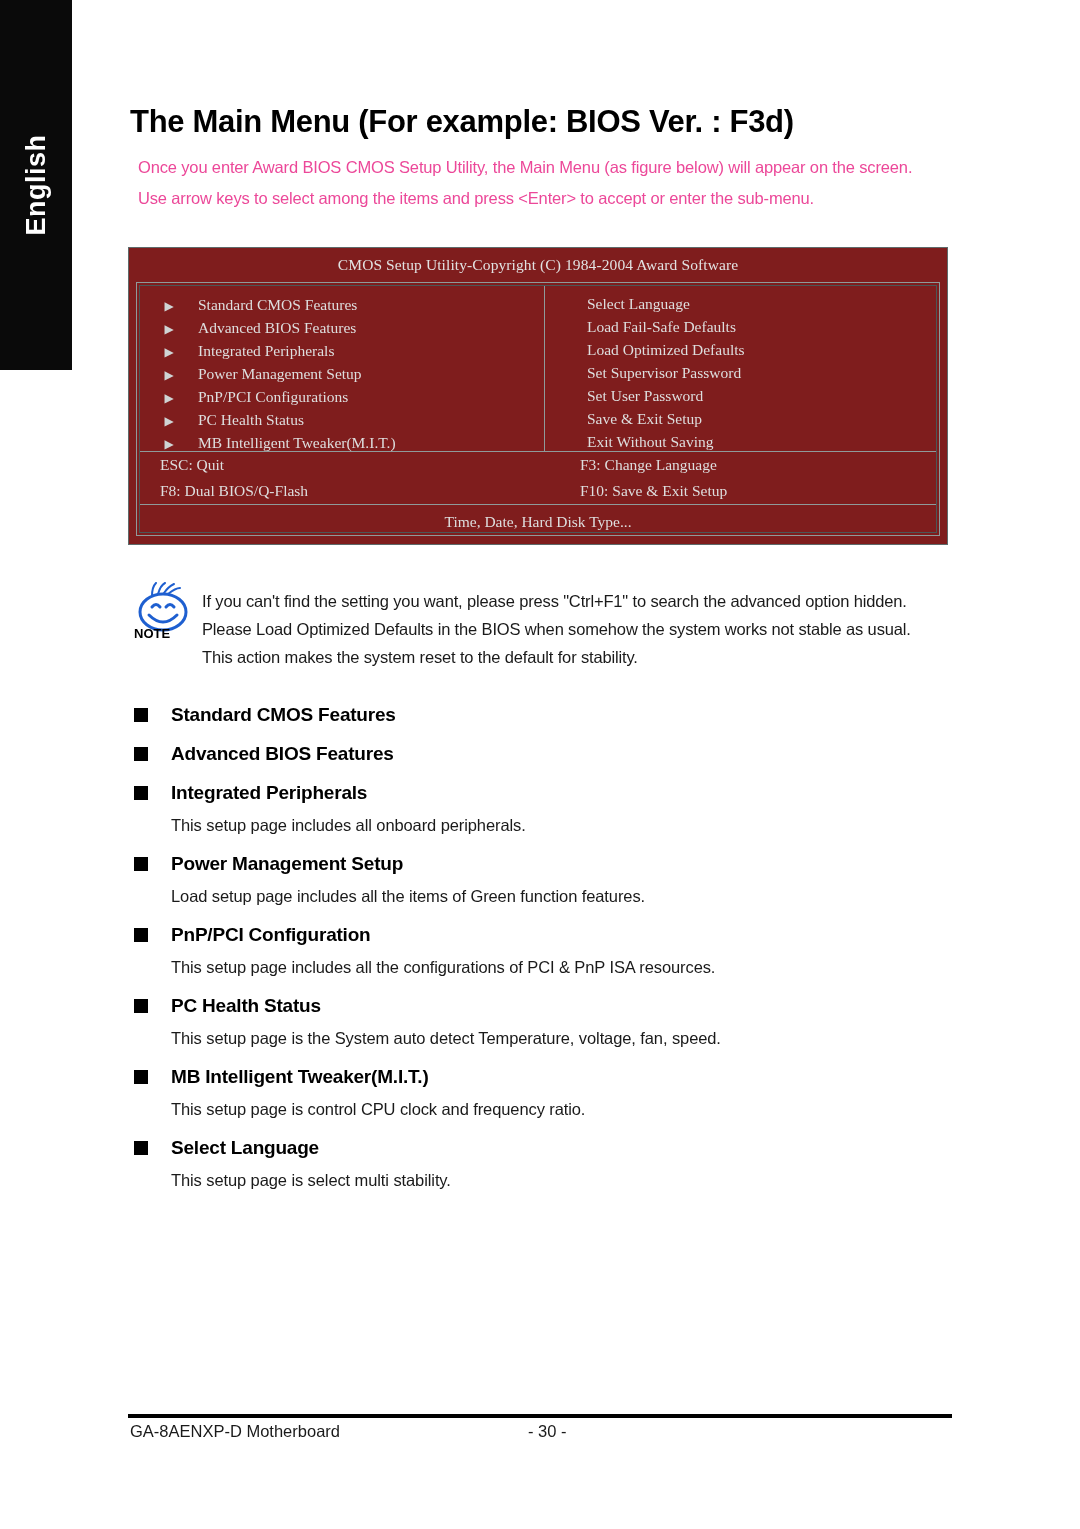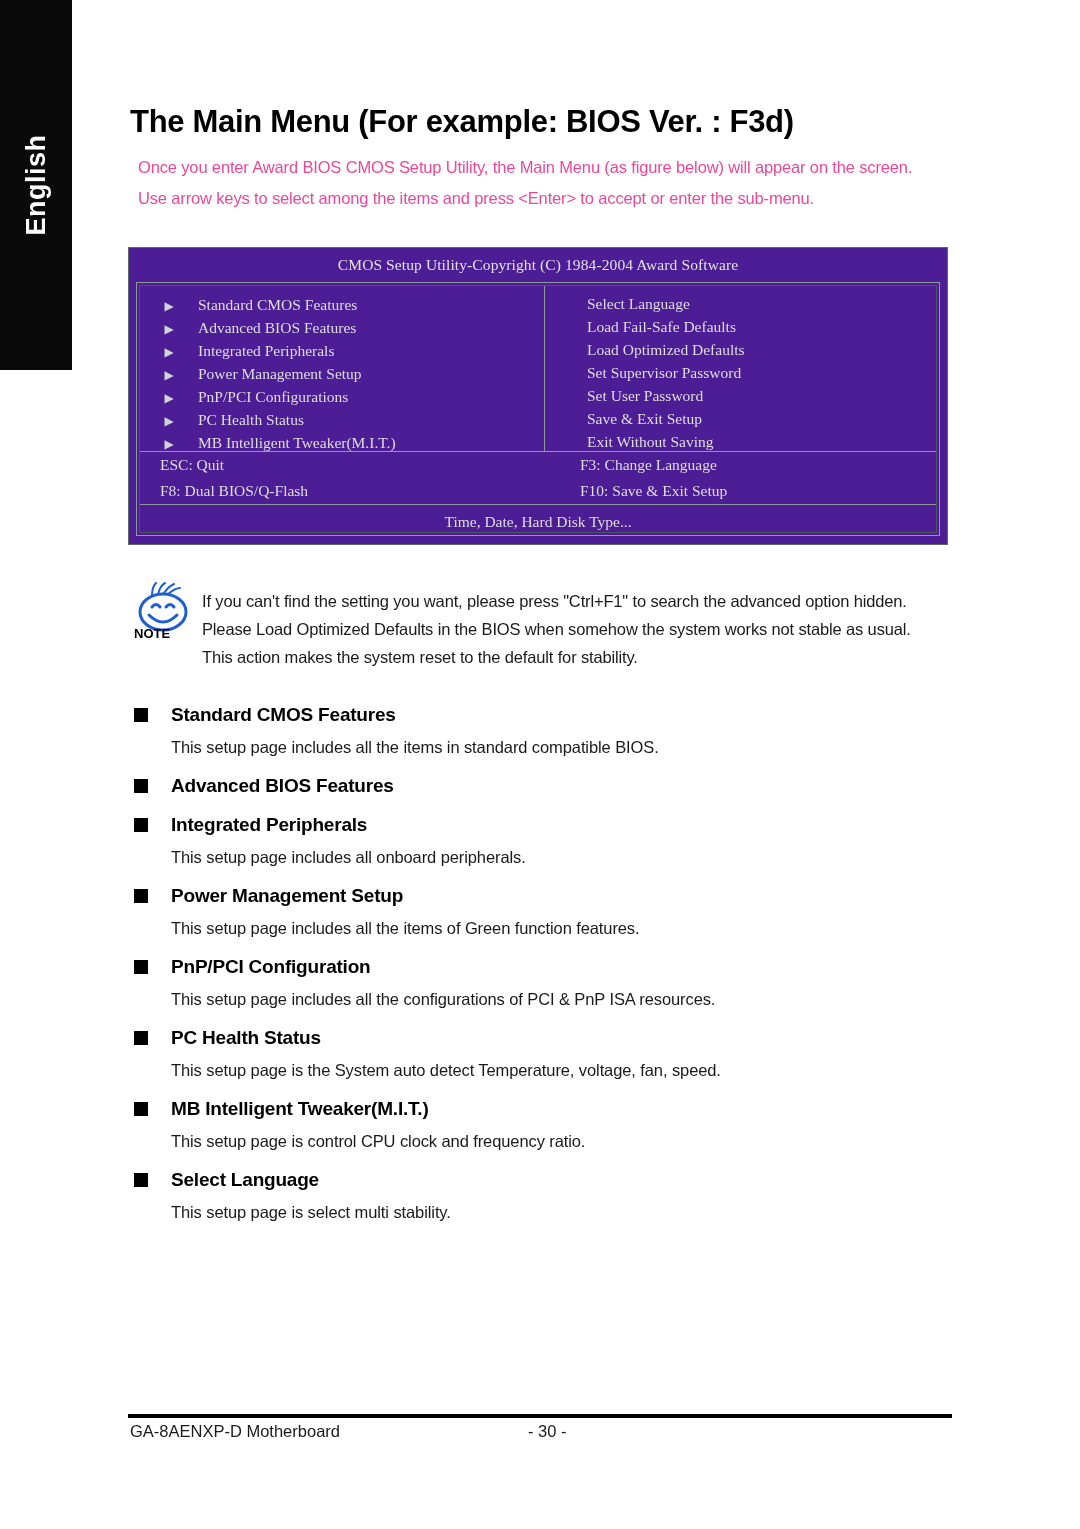--- a/index.html
+++ b/index.html
@@ -72,21 +72,21 @@
   }
   .intro p { margin: 0; }
 
   
   .bios {
     position: absolute;
     left: 0px;
     top: 247px;
     width: 820px;
     height: 298px;
-    background: #4c1d95;
+    background: #7f1d1d;
     border: 1px solid #5e6a6a;
     box-sizing: border-box;
     font-family: "Liberation Serif", serif;
     color: #d6d6d6;
   }
   .bios-title {
     text-align: center;
     font-size: 15.5px;
     padding-top: 8px;
     padding-bottom: 7px;
@@ -378,21 +378,20 @@
     </div>
   </div>
 
   <div class="sections">
 
     <div class="section">
       <div class="section-head">
         <span class="sq-bullet"></span>
         <span class="section-title">Standard CMOS Features</span>
       </div>
-      <div class="section-body">This setup page includes all the items in standard compatible BIOS.</div>
     </div>
 
     <div class="section">
       <div class="section-head">
         <span class="sq-bullet"></span>
         <span class="section-title">Advanced BIOS Features</span>
       </div>
     </div>
 
     <div class="section">
@@ -401,21 +400,21 @@
         <span class="section-title">Integrated Peripherals</span>
       </div>
       <div class="section-body">This setup page includes all onboard peripherals.</div>
     </div>
 
     <div class="section">
       <div class="section-head">
         <span class="sq-bullet"></span>
         <span class="section-title">Power Management Setup</span>
       </div>
-      <div class="section-body">This setup page includes all the items of Green function features.</div>
+      <div class="section-body">Load setup page includes all the items of Green function features.</div>
     </div>
 
     <div class="section">
       <div class="section-head">
         <span class="sq-bullet"></span>
         <span class="section-title">PnP/PCI Configuration</span>
       </div>
       <div class="section-body">This setup page includes all the configurations of PCI &amp; PnP ISA resources.</div>
     </div>
 

